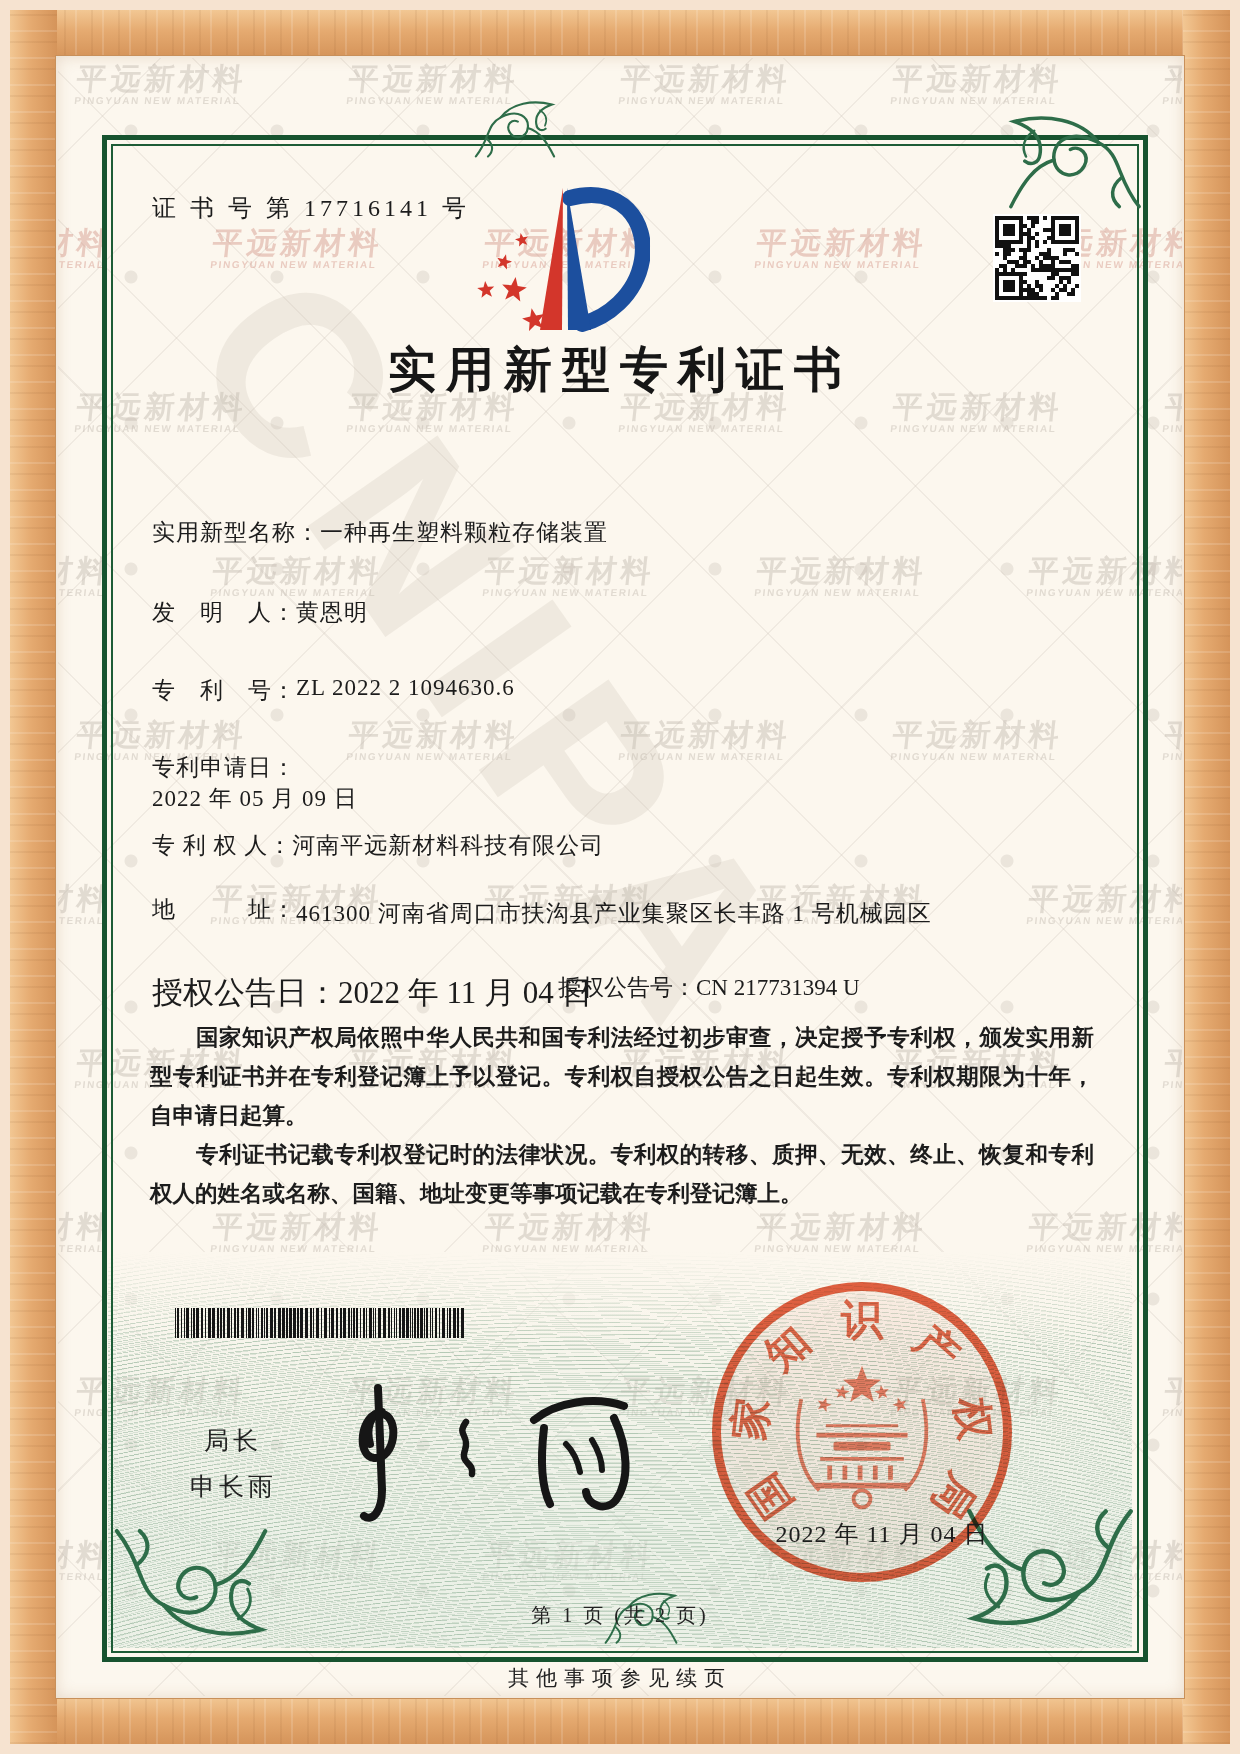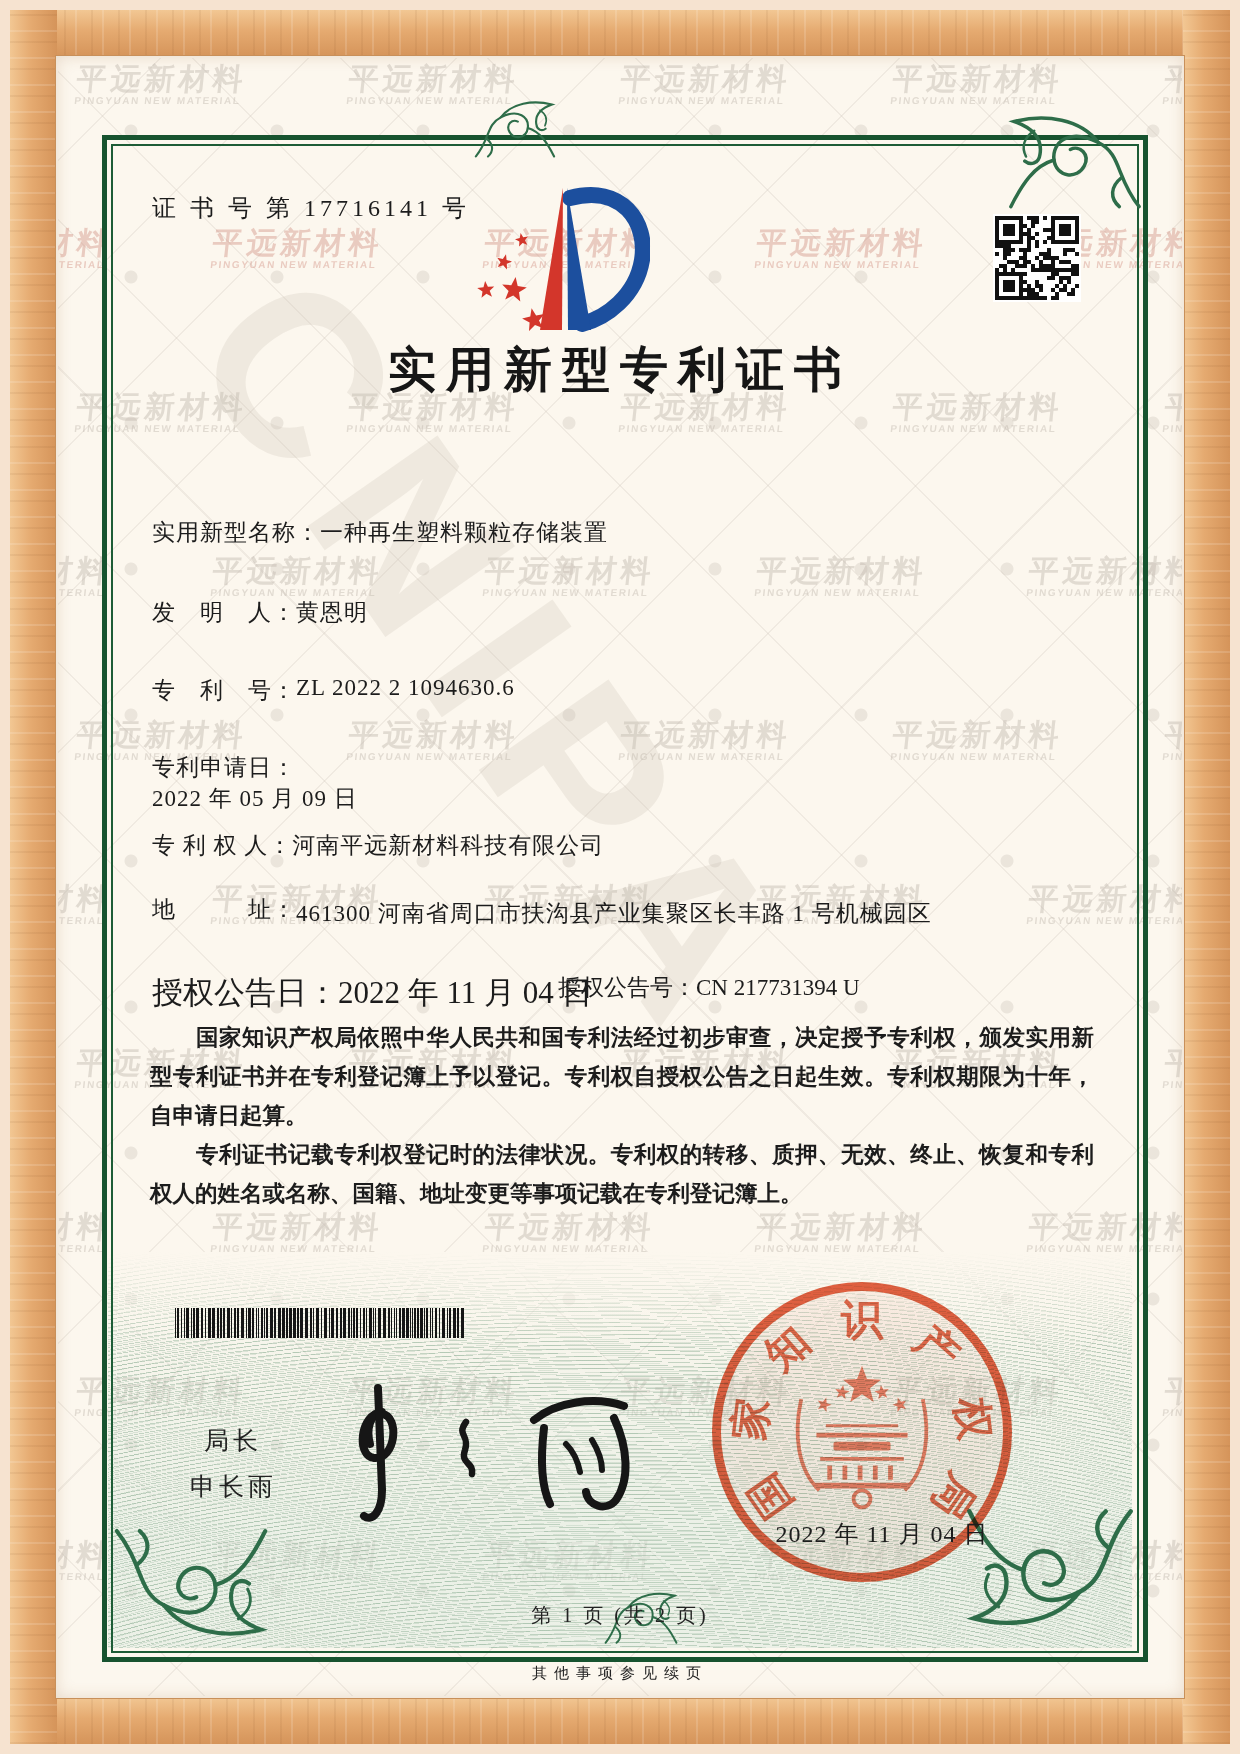--- a/index.html
+++ b/index.html
@@ -77,21 +77,21 @@
   .seal-circle{position:absolute;inset:0;border:9px solid #e0512f;border-radius:50%;
         background:radial-gradient(circle,rgba(237,120,88,.10) 0 60%,rgba(237,120,88,.03) 100%);}
   .seal-ch{position:absolute;font-size:42px;font-weight:bold;color:#df5a3a;line-height:1;}
   .seal-emblem{position:absolute;left:55px;top:62px;}
   .seal-date{position:absolute;left:772px;top:1518px;width:220px;z-index:10;text-align:center;
         font-size:24px;letter-spacing:1px;color:#1d1d1d;}
   
   .page-num{position:absolute;left:0;top:1602px;width:1240px;text-align:center;z-index:8;
         font-size:20px;letter-spacing:3px;color:#222;}
   .note{position:absolute;left:0;top:1664px;width:1240px;text-align:center;z-index:8;
-        font-size:15px;letter-spacing:7px;color:#222;}
+        font-size:21px;letter-spacing:7px;color:#222;}
 </style>
 </head>
 <body>
 
 <div id="page">
 
   <div class="wood wood-top"></div>
   <div class="wood wood-bottom"></div>
   <div class="wood wood-left"></div>
   <div class="wood wood-right"></div>

